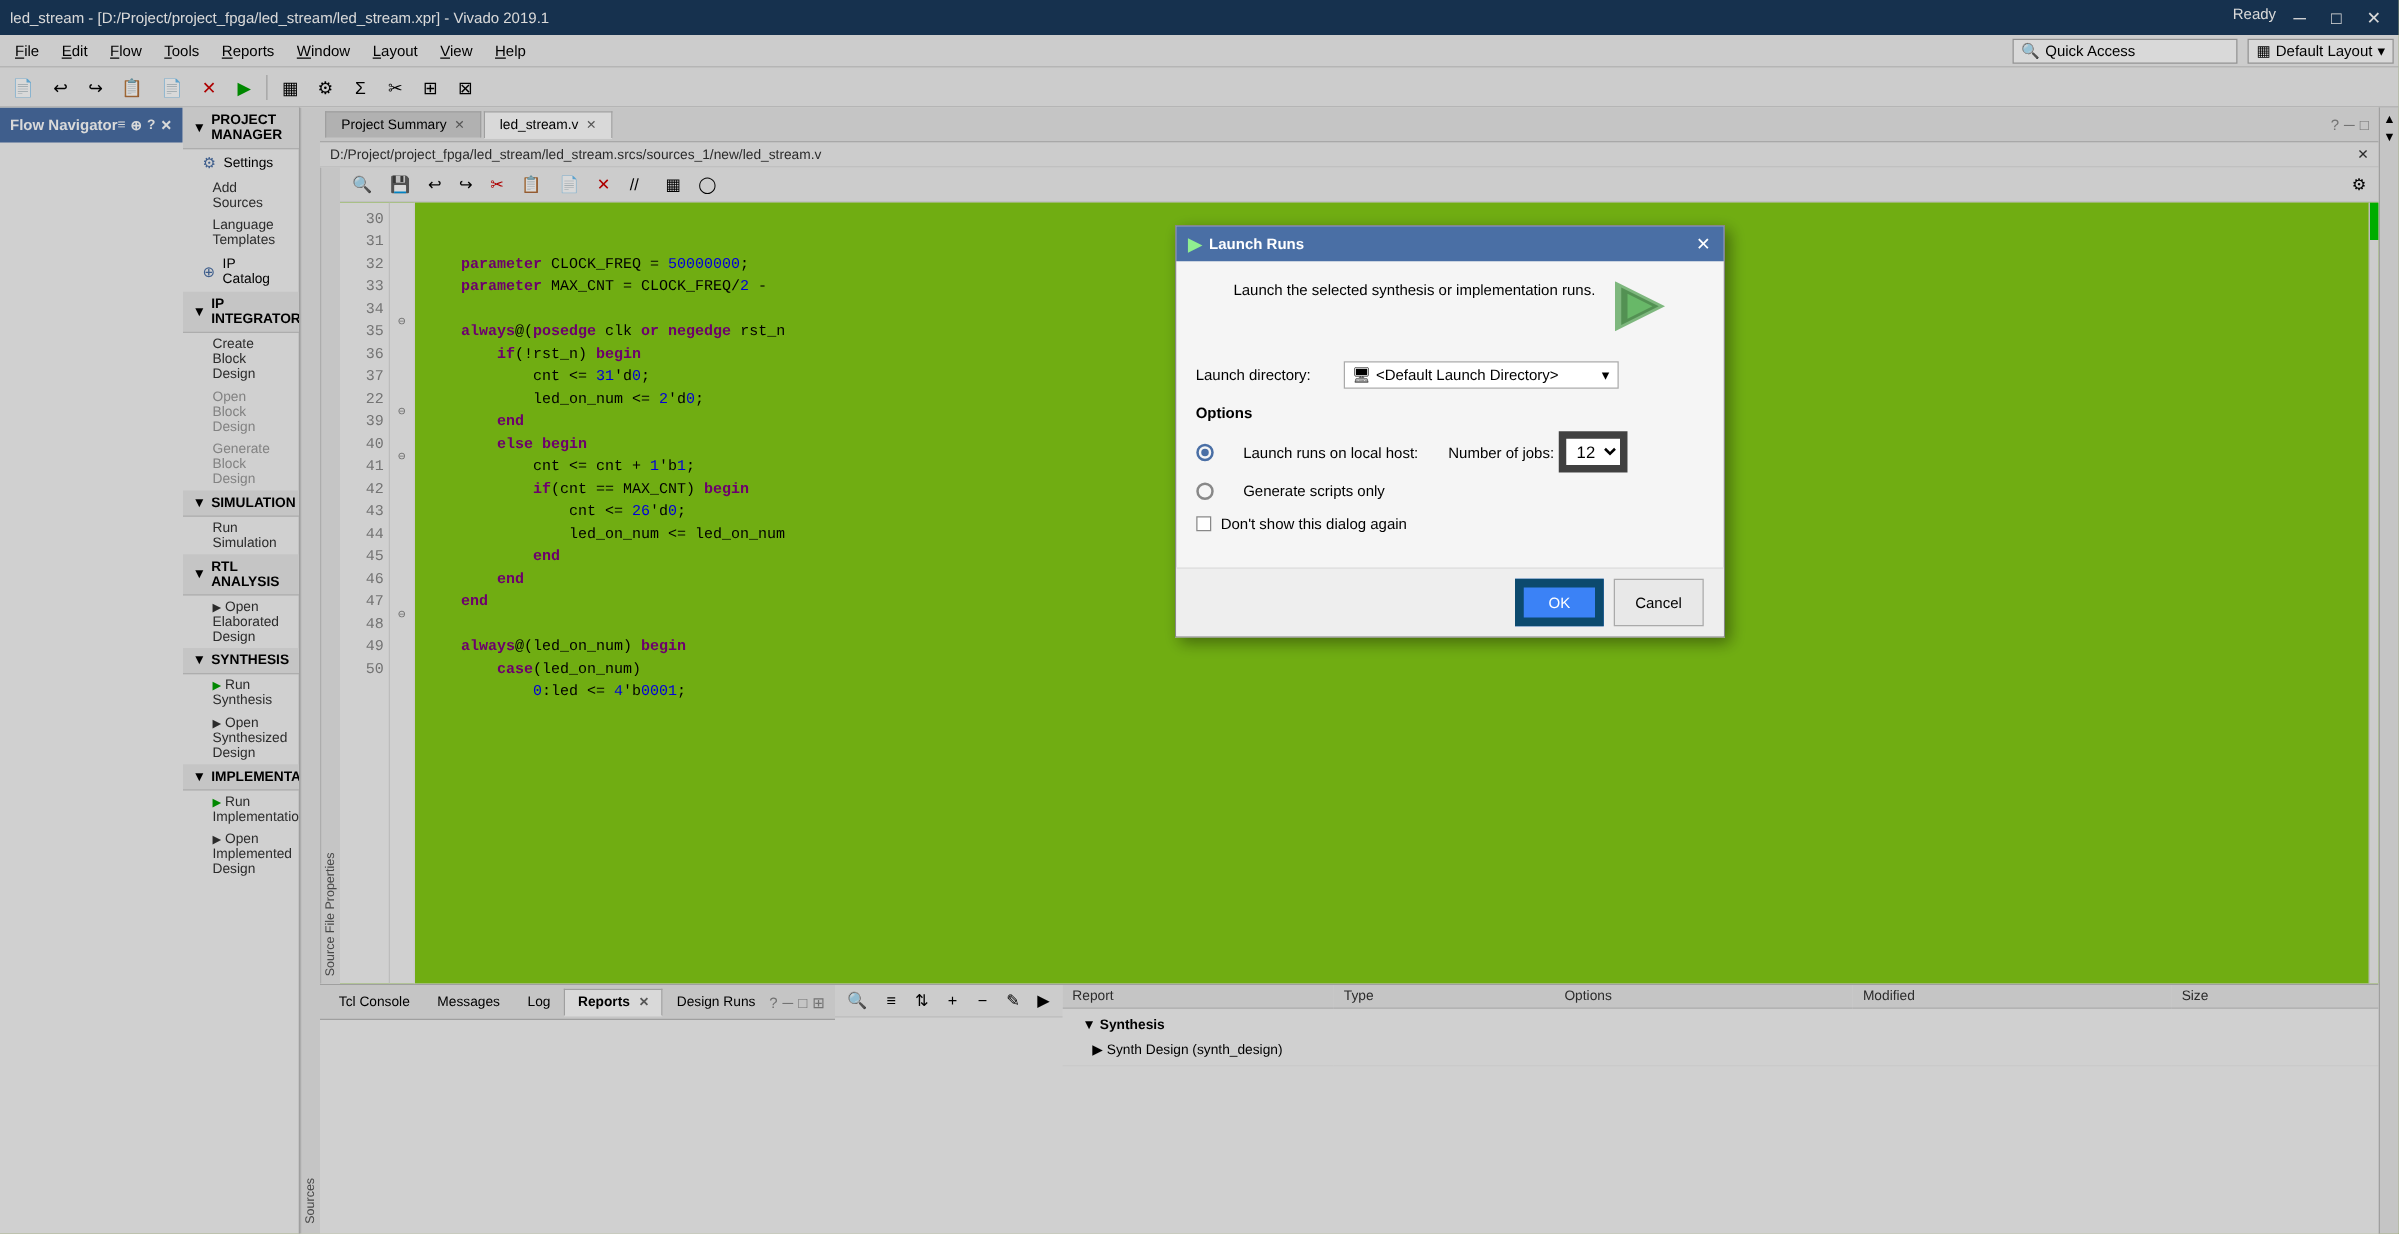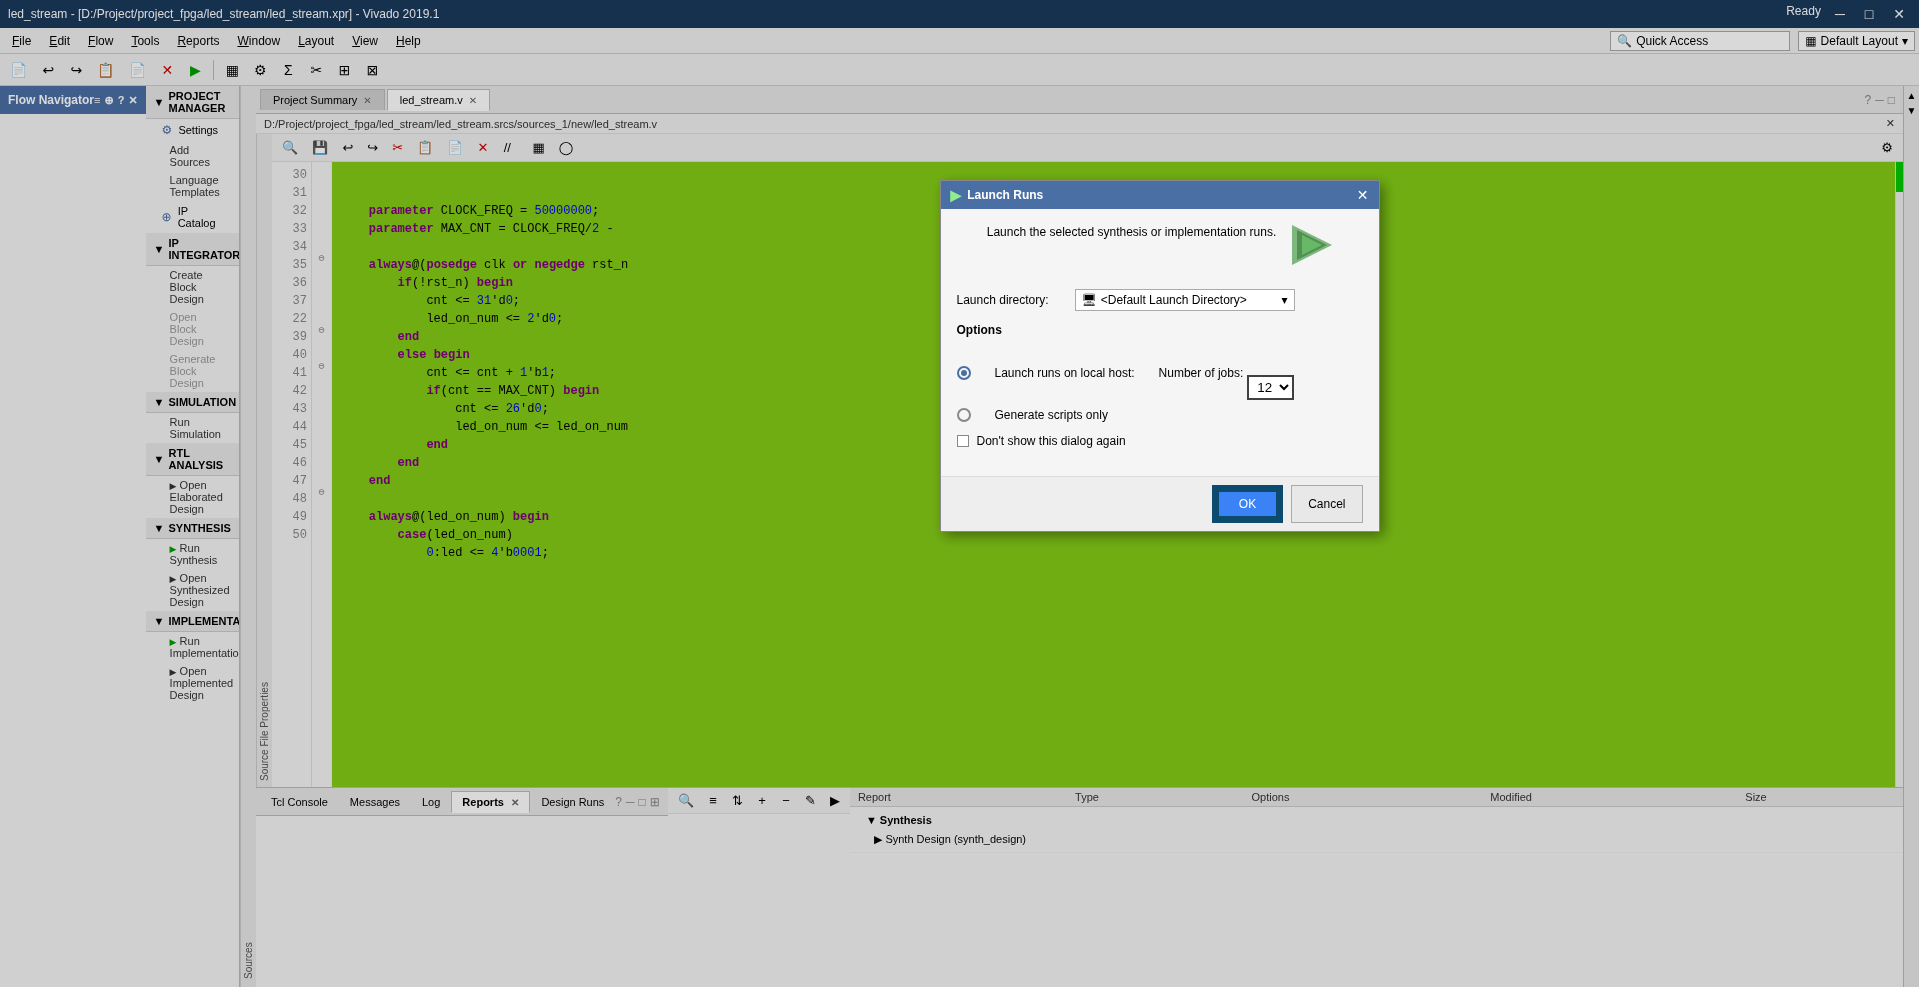--- a/index.html
+++ b/index.html
@@ -509,21 +509,21 @@
       </div>
 
       <div style="margin-bottom:12px;">
         <div class="dialog-section-label">Options</div>
 
         <div class="option-row">
           <div class="radio-btn selected"></div>
           <span>Launch runs on local host:</span>
           <div class="num-jobs">
             <span>Number of jobs:</span>
-            <select style="border:2px solid #404040; padding:2px 4px; background:#fff;margin-top:30px;">
+            <select style="border:6px solid #404040; padding:2px 4px; background:#fff;">
               <option>1</option>
               <option>2</option>
               <option>4</option>
               <option>6</option>
               <option>8</option>
               <option selected="">12</option>
               <option>16</option>
             </select>
           </div>
         </div>

